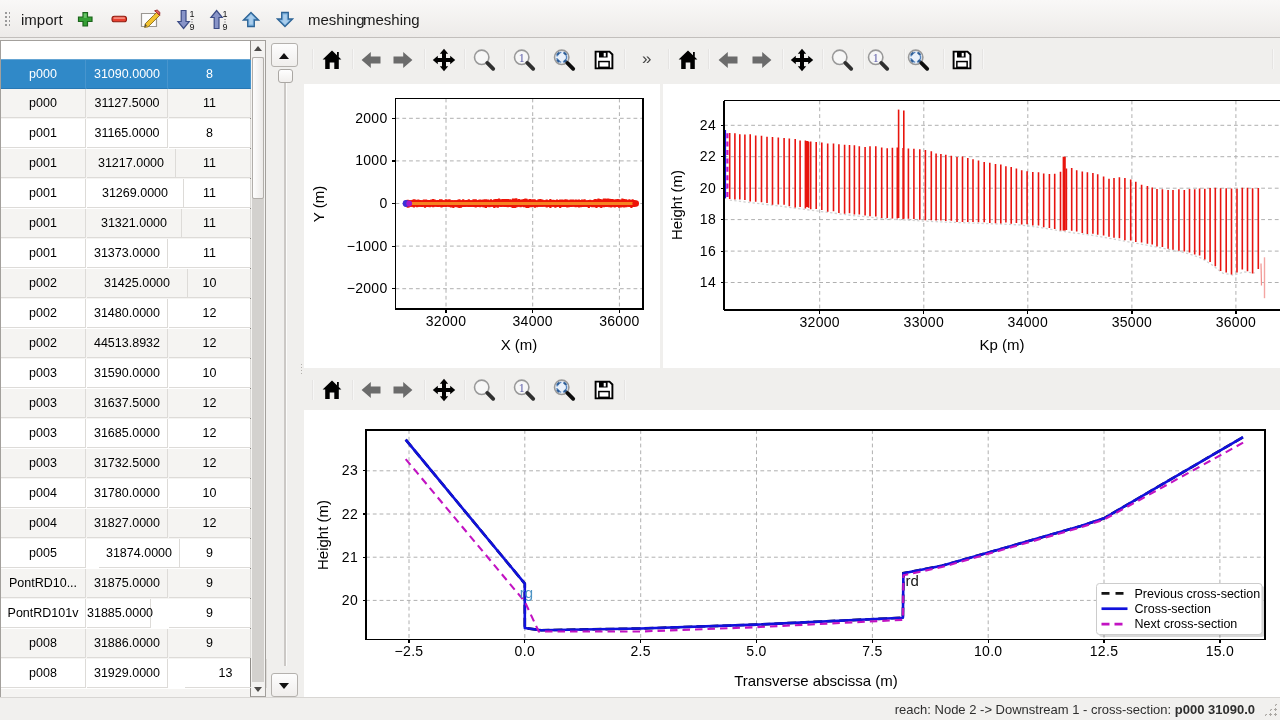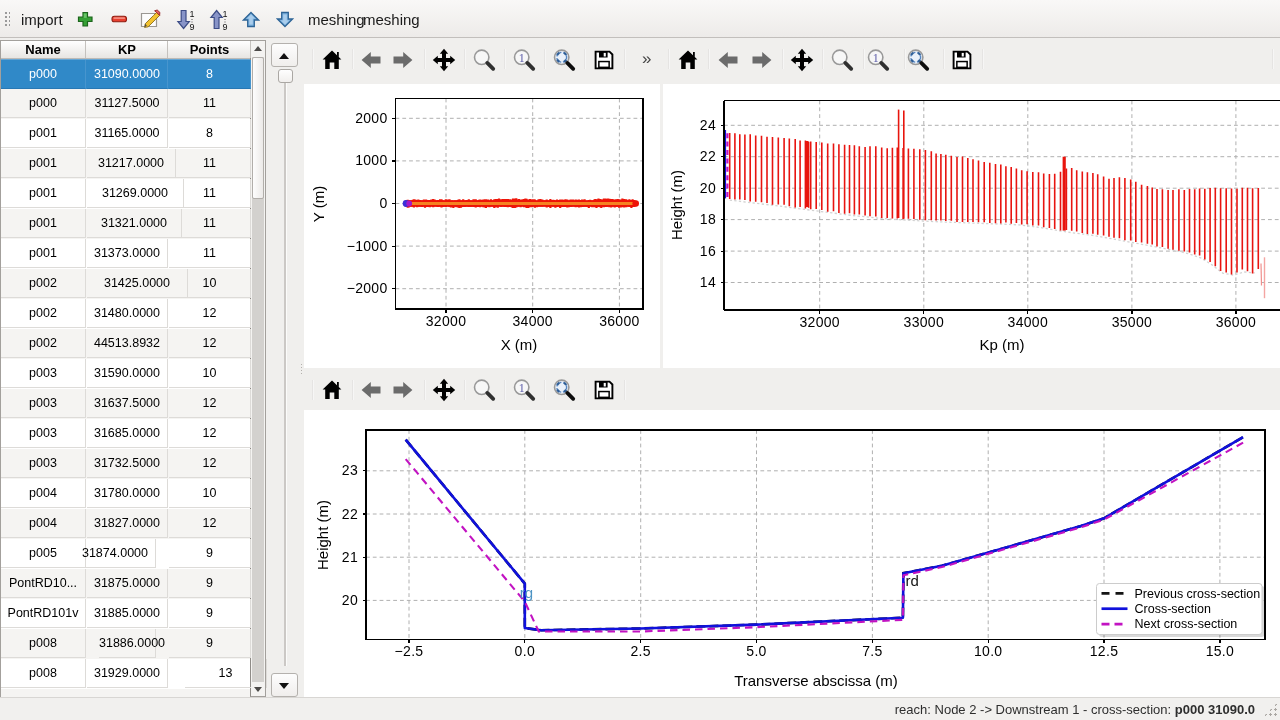--- a/index.html
+++ b/index.html
@@ -149,25 +149,20 @@
 <svg style="left:242px;top:11px" width="18" height="17">
       <use href="#i-bup"></use>
     </svg>
 <svg style="left:276px;top:11px" width="18" height="17">
       <use href="#i-bdn"></use>
     </svg>
 <div class="t" style="left:308px">meshing</div>
 <div class="t" style="left:363px">meshing</div>
 </div>
 <div id="tbl">
-<div class="thead">
-      <div class="hc" style="left:0;width:85px">Name</div>
-      <div class="hc" style="left:86px;width:81px">KP</div>
-      <div class="hc" style="left:168px;width:82px">Points</div>
-    </div>
 <div class="row sel" style="top:18px">
       <div class="c" style="left:0;width:85px">p000</div>
       <div class="c" style="left:86px;width:81px">31090.0000</div>
       <div class="c" style="left:168px;width:82px">8</div>
     </div>
 <div class="row odd" style="top:48px">
       <div class="c" style="left:0;width:85px">p000</div>
       <div class="c" style="left:86px;width:81px">31127.5000</div>
       <div class="c" style="left:168px;width:82px">11</div>
     </div>
@@ -236,36 +231,36 @@
       <div class="c" style="left:86px;width:81px">31780.0000</div>
       <div class="c" style="left:168px;width:82px">10</div>
     </div>
 <div class="row odd" style="top:468px">
       <div class="c" style="left:0;width:85px">p004</div>
       <div class="c" style="left:86px;width:81px">31827.0000</div>
       <div class="c" style="left:168px;width:82px">12</div>
     </div>
 <div class="row" style="top:498px">
       <div class="c" style="left:0;width:85px">p005</div>
-      <div class="c" style="left:74px;width:81px">31874.0000</div>
+      <div class="c" style="left:98px;width:81px">31874.0000</div>
       <div class="c" style="left:168px;width:82px">9</div>
     </div>
 <div class="row odd" style="top:528px">
       <div class="c" style="left:0;width:85px">PontRD10...</div>
       <div class="c" style="left:86px;width:81px">31875.0000</div>
       <div class="c" style="left:168px;width:82px">9</div>
     </div>
 <div class="row" style="top:558px">
       <div class="c" style="left:0;width:85px">PontRD101v</div>
-      <div class="c" style="left:86px;width:81px">31885.0000</div>
+      <div class="c" style="left:86px;width:64px">31885.0000</div>
       <div class="c" style="left:168px;width:82px">9</div>
     </div>
 <div class="row odd" style="top:588px">
       <div class="c" style="left:0;width:85px">p008</div>
-      <div class="c" style="left:98px;width:57px">31886.0000</div>
+      <div class="c" style="left:86px;width:81px">31886.0000</div>
       <div class="c" style="left:168px;width:82px">9</div>
     </div>
 <div class="row" style="top:618px">
       <div class="c" style="left:0;width:85px">p008</div>
       <div class="c" style="left:86px;width:81px">31929.0000</div>
       <div class="c" style="left:184px;width:82px">13</div>
     </div>
 <div class="row odd" style="top:648px;height:8px"></div>
 </div>
 <div id="sbar">

